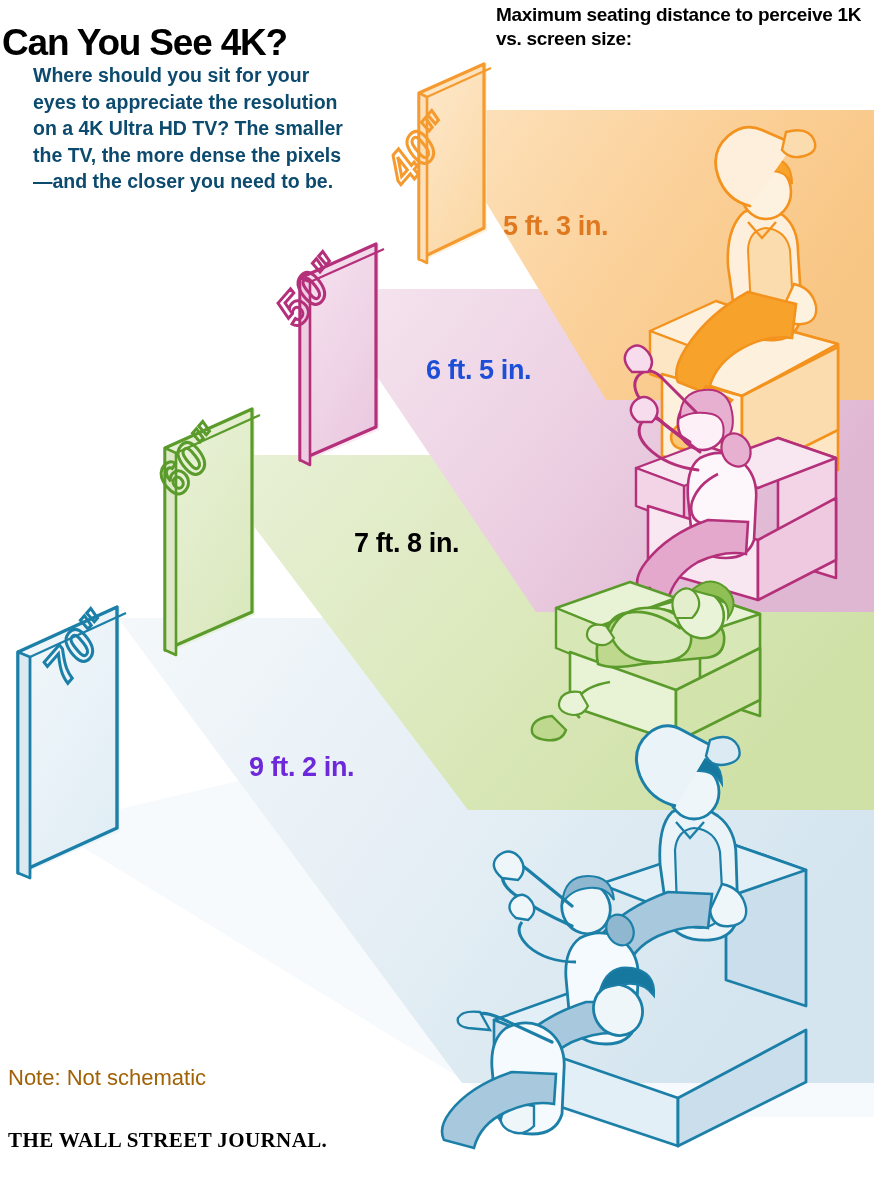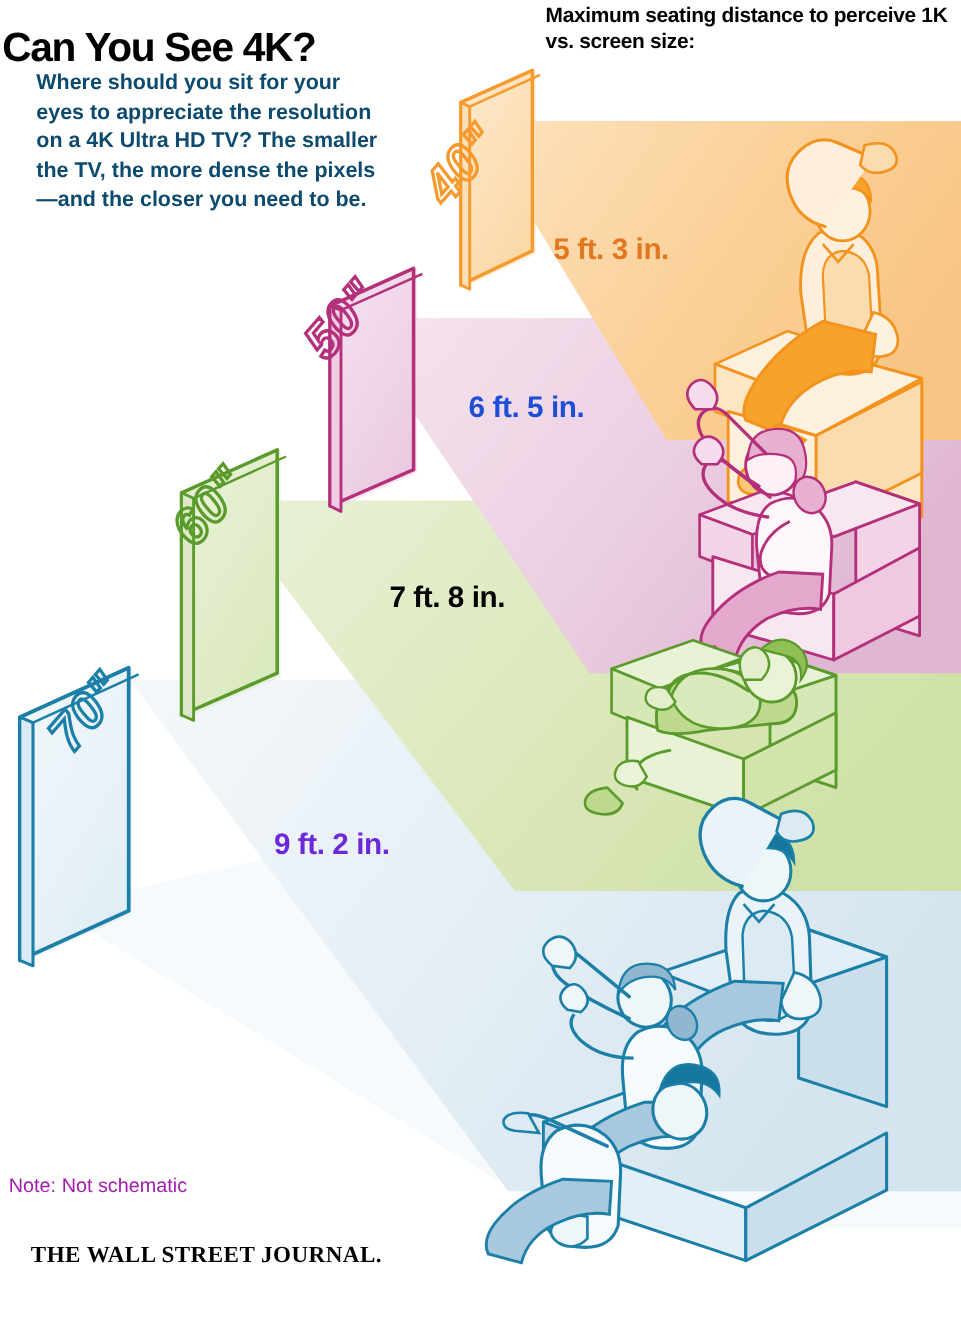--- a/index.html
+++ b/index.html
@@ -38,28 +38,27 @@
   }
   #kicker{
     position:absolute;
     left:496px;top:3px;width:372px;
     font-size:19px;line-height:24px;
     font-weight:bold;color:#000;
     letter-spacing:-0.3px;
   }
   #note{
     position:absolute;left:8px;top:1065px;width:400px;
-    font-size:18px;line-height:26px;color:#a21caf;font-weight:400;
+    font-size:22px;line-height:26px;color:#a16207;font-weight:400;
   }
   #wsj{
     position:absolute;left:8px;top:1128px;
     font-family:"Liberation Serif", serif;
     font-size:21px;font-weight:bold;color:#000;
     letter-spacing:0.4px;
-    margin-left:20px;
   }
 
   
   .dist{
     position:absolute;
     font-size:27px;
     font-weight:bold;
     letter-spacing:-0.4px;
     white-space:nowrap;
   }

